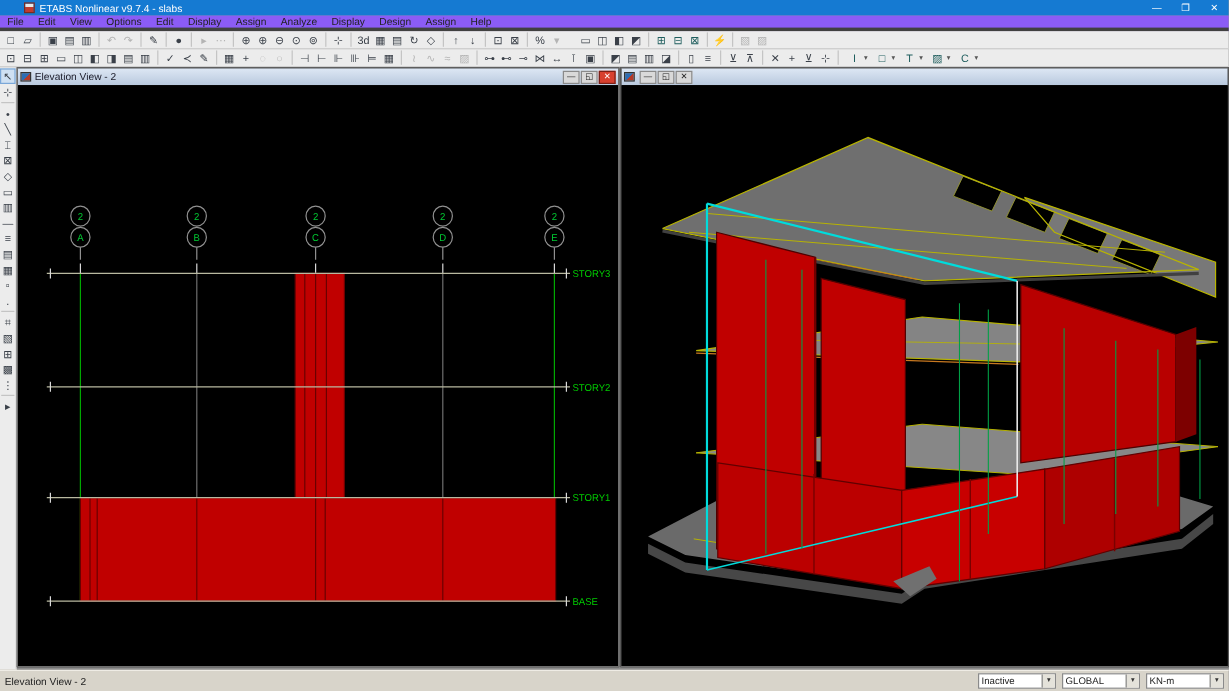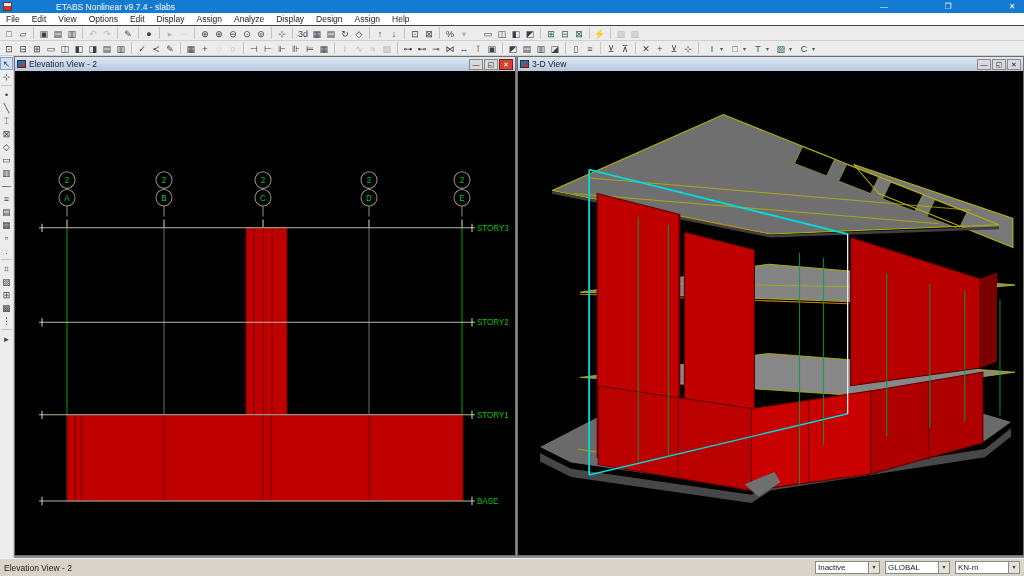--- a/index.html
+++ b/index.html
@@ -2,27 +2,27 @@
 <html><head>
 <meta charset="utf-8">
 <style>
   * { margin:0; padding:0; box-sizing:border-box; }
   html,body { width:1024px; height:576px; overflow:hidden;
     font-family:"Liberation Sans", sans-serif; background:#9a9a9a; }
   .app { position:relative; width:1024px; height:576px; display:flex; flex-direction:column; }
 
   
   .titlebar { height:13px; background:#157ad2; color:#fff; display:flex; align-items:center;
-    font-size:8.5px; padding-left:3px; flex:0 0 auto;gap:40px; }
+    font-size:8.5px; padding-left:20px; flex:0 0 auto; }
   .app-icon { width:9px; height:9px; background:linear-gradient(180deg,#e8e8e8 40%,#c23a2c 40%); border:1px solid #7a2a20; margin-right:4px; }
   .titlebar .title { flex:1 1 auto; }
   .win-ctrl { width:24px; text-align:center; font-size:8px; cursor:default; }
 
   
-  .menubar { height:13px; background:#ffffff; border-bottom:1px solid #404040; display:flex;
+  .menubar { height:13px; background:#8b5cf6; border-bottom:3px solid #404040; display:flex;
     align-items:center; font-size:8.5px; color:#222; flex:0 0 auto; }
   .menubar span { padding:0 6px; }
 
   
   .toolbar { background:#ececec; border-bottom:1px solid #cfcfcf; display:flex; align-items:center;
     padding:1px 2px; flex:0 0 auto; }
   .tb1 { height:15px; } .tb2 { height:15px; }
   .icon { width:14px; height:13px; font-size:9px; line-height:13px; text-align:center; color:#3a4049;
     border:1px solid transparent; }
   .icon.dis { color:#b4b4b4; }
@@ -329,21 +329,20 @@
               <circle cx="447" cy="122" r="8" fill="none" stroke="#909090" stroke-width="1"></circle>
               <text x="447" y="108" fill="#00CC33" font-size="8" text-anchor="middle" font-family="Liberation Sans, sans-serif">2</text>
               <text x="447" y="125" fill="#00CC33" font-size="8" text-anchor="middle" font-family="Liberation Sans, sans-serif">E</text>
             </svg>
         </div>
       </div>
 
       <div class="childwin right">
         <div class="childbar">
           <div class="cicon"></div>
-          <div class="ctitle">3-D View</div>
           <div class="cbtn">—</div>
           <div class="cbtn">◱</div>
           <div class="cbtn">✕</div>
         </div>
         <div class="canvas">
           <svg id="v3d-svg" viewBox="0 0 504 466" width="100%" height="100%" preserveAspectRatio="none">
               <polygon points="34,115 205,42 480,148 252,157" fill="#6f6f6f"></polygon>
               <polygon points="335,90 494,142 494,170 360,118" fill="#787878"></polygon>
               <polygon points="284,73 316,85 308,101 276,89" fill="#000000" stroke="#9a9a30" stroke-width="0.7"></polygon>
               <polygon points="328,90 360,102 352,118 320,106" fill="#000000" stroke="#9a9a30" stroke-width="0.7"></polygon>

